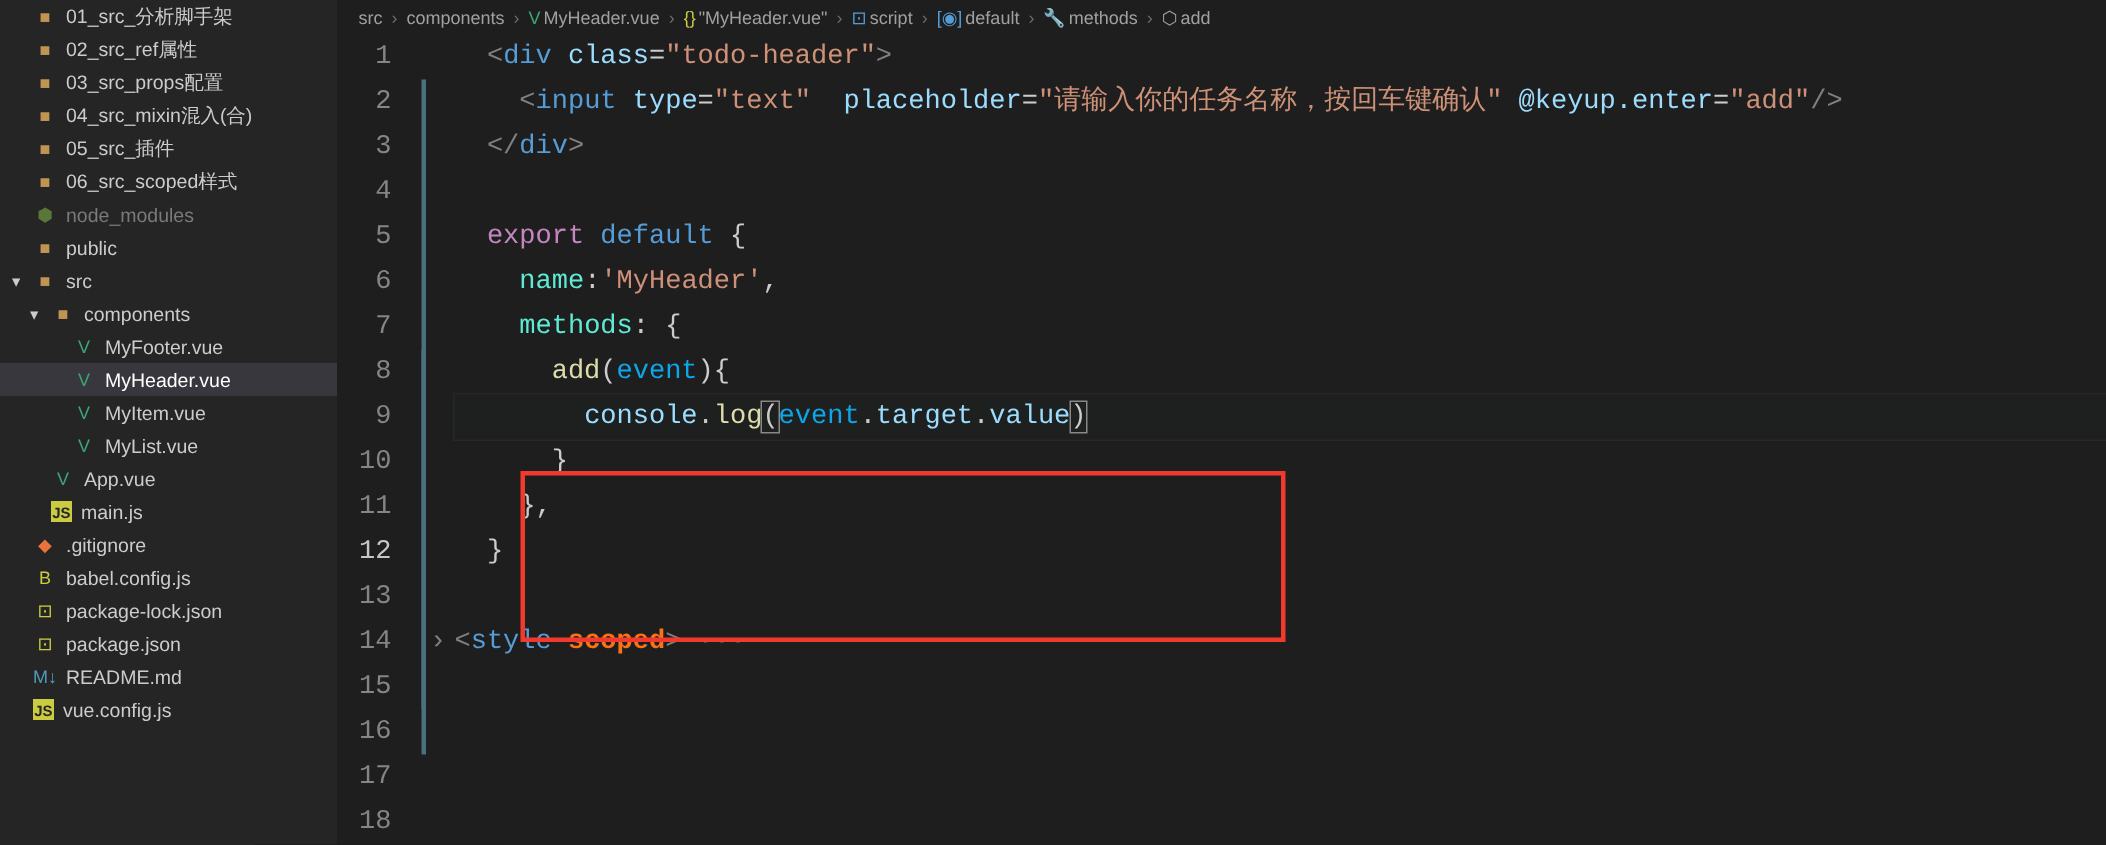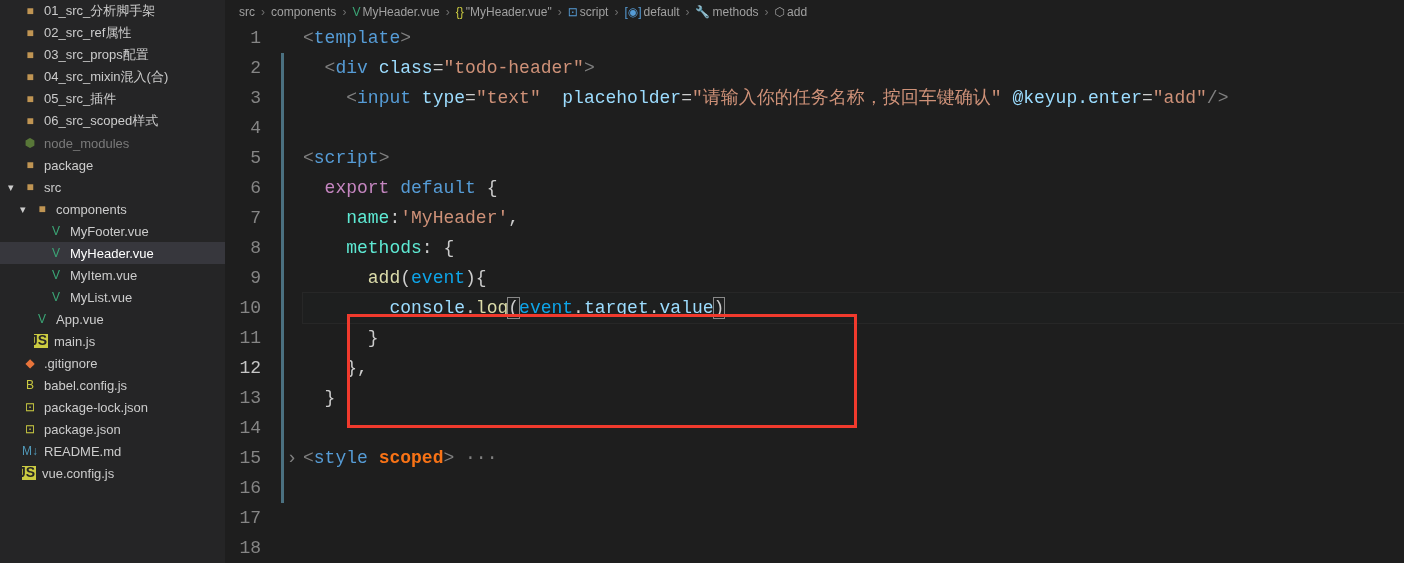--- a/index.html
+++ b/index.html
@@ -42,21 +42,21 @@
     width: 12px;
     display: inline-block;
     margin-right: 2px;
     font-size: 11px;
     color: #cccccc;
   }
   .indent-1 { padding-left: 20px; }
   .indent-2 { padding-left: 34px; }
   .ic-folder { color: #c09553; }
   .ic-vue { color: #3ba676; }
-  .ic-js-box { background: #cbcb41; color: #252526; width: 14px; height: 14px; display: inline-flex; align-items:flex-end; justify-content:flex-end; font-size:14px; font-weight:bold; padding-right:1px;}
+  .ic-js-box { background: #cbcb41; color: #252526; width: 14px; height: 14px; display: inline-flex; align-items:flex-end; justify-content:flex-end; font-size:10px; font-weight:bold; padding-right:1px;}
   .ic-json { color: #cbcb41; }
   .ic-git { color: #e8743b; }
   .ic-babel { color: #cbcb41; }
   .ic-md { color: #519aba; }
   .ic-node { color: #8cc84b; opacity: 0.5; }
 
   .main {
     flex: 1;
     display: flex;
     flex-direction: column;
@@ -162,21 +162,21 @@
       <span>06_src_scoped样式</span>
     </div>
     <div class="tree-item indent-0 dim">
       <span class="chev"></span>
       <span class="tree-icon ic-node">⬢</span>
       <span>node_modules</span>
     </div>
     <div class="tree-item indent-0">
       <span class="chev"></span>
       <span class="tree-icon ic-folder">■</span>
-      <span>package</span>
+      <span>public</span>
     </div>
     <div class="tree-item indent-0">
       <span class="chev">▾</span>
       <span class="tree-icon ic-folder">■</span>
       <span>src</span>
     </div>
     <div class="tree-item indent-1">
       <span class="chev">▾</span>
       <span class="tree-icon ic-folder">■</span>
       <span>components</span>
@@ -282,31 +282,30 @@
         <div>16</div>
         <div>17</div>
         <div>18</div>
       </div>
 
     <div class="code">
 
       <div class="vbar" style="left:-4px; top:30px; height:420px;"></div>
       <div class="vbar" style="left:-4px; top:210px; height:270px;"></div>
 
-      <div class="line"><span class="tok-angle">&lt;</span><span class="tok-tag">template</span><span class="tok-angle">&gt;</span></div>
 
       <div class="line">  <span class="tok-angle">&lt;</span><span class="tok-tag">div</span> <span class="tok-attr">class</span><span class="tok-punct">=</span><span class="tok-str">"todo-header"</span><span class="tok-angle">&gt;</span></div>
 
       <div class="line">    <span class="tok-angle">&lt;</span><span class="tok-tag">input</span> <span class="tok-attr">type</span><span class="tok-punct">=</span><span class="tok-str">"text"</span>  <span class="tok-attr">placeholder</span><span class="tok-punct">=</span><span class="tok-str">"请输入你的任务名称，按回车键确认"</span> <span class="tok-attr">@keyup.enter</span><span class="tok-punct">=</span><span class="tok-str">"add"</span><span class="tok-angle">/&gt;</span></div>
 
+      <div class="line">  <span class="tok-angle">&lt;/</span><span class="tok-tag">div</span><span class="tok-angle">&gt;</span></div>
 
 
       <div class="line"> </div>
 
-      <div class="line"><span class="tok-angle">&lt;</span><span class="tok-tag">script</span><span class="tok-angle">&gt;</span></div>
 
       <div class="line">  <span class="tok-kw-export">export</span> <span class="tok-kw-default">default</span> <span class="tok-punct">{</span></div>
 
       <div class="line">    <span class="tok-name">name</span><span class="tok-punct">:</span><span class="tok-str">'MyHeader'</span><span class="tok-punct">,</span></div>
 
       <div class="line">    <span class="tok-name">methods</span><span class="tok-punct">: {</span></div>
 
       <div class="line">      <span class="tok-fn">add</span><span class="tok-punct">(</span><span class="tok-param">event</span><span class="tok-punct">){</span></div>
 
       <div class="line line-current">        <span class="tok-obj">console</span><span class="tok-punct">.</span><span class="tok-fn">log</span><span class="tok-punct bracket-match">(</span><span class="tok-param">event</span><span class="tok-punct">.</span><span class="tok-member">target</span><span class="tok-punct">.</span><span class="tok-member">value</span><span class="tok-punct bracket-match">)</span></div>

